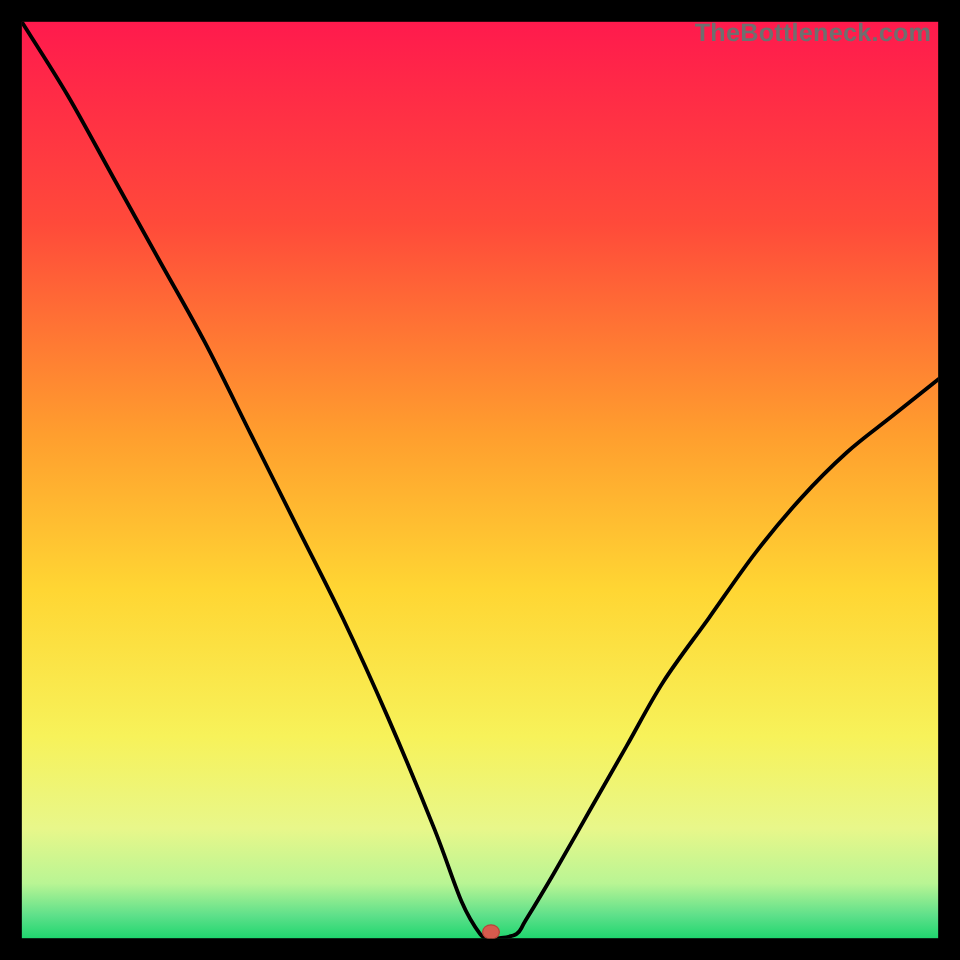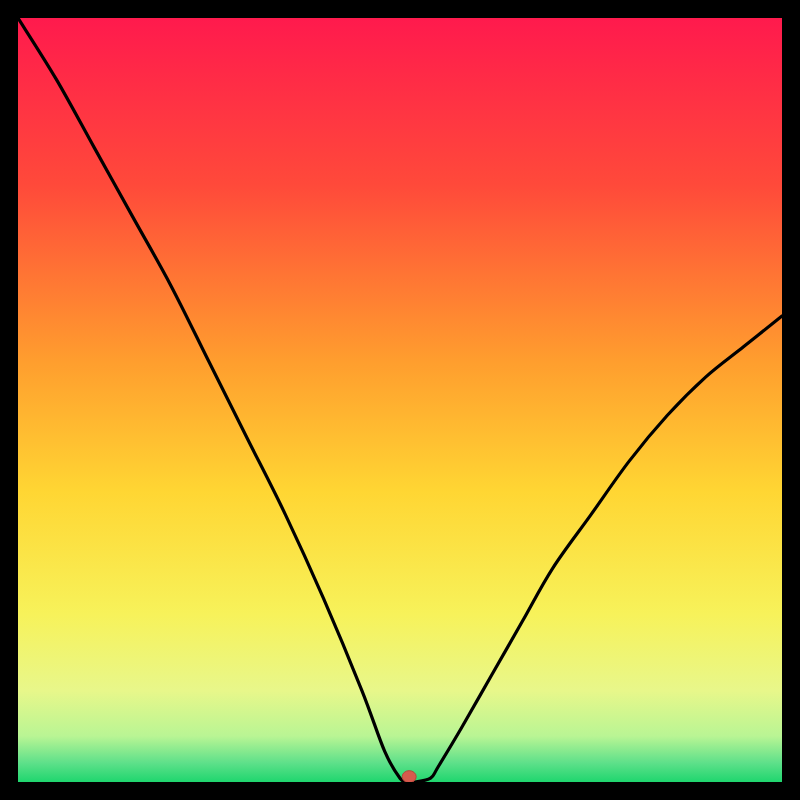--- a/index.html
+++ b/index.html
@@ -42,20 +42,21 @@
     height: 764px;
     box-sizing: border-box;
     border: 0;
     pointer-events: none;
   }
 </style>
 </head>
 <body>
 
 <div class="frame">
+  <div class="watermark">TheBottleneck.com</div>
   <svg id="chart-svg" width="764" height="764" viewBox="0 0 764 764">
     <defs>
       <linearGradient id="bg-grad" x1="0" y1="0" x2="0" y2="1">
           <stop offset="0%" stop-color="#ff1a4d"></stop>
           <stop offset="22%" stop-color="#ff4a3a"></stop>
           <stop offset="45%" stop-color="#ff9e2e"></stop>
           <stop offset="62%" stop-color="#ffd633"></stop>
           <stop offset="78%" stop-color="#f7f25a"></stop>
           <stop offset="88%" stop-color="#e8f78a"></stop>
           <stop offset="94%" stop-color="#b9f594"></stop>

